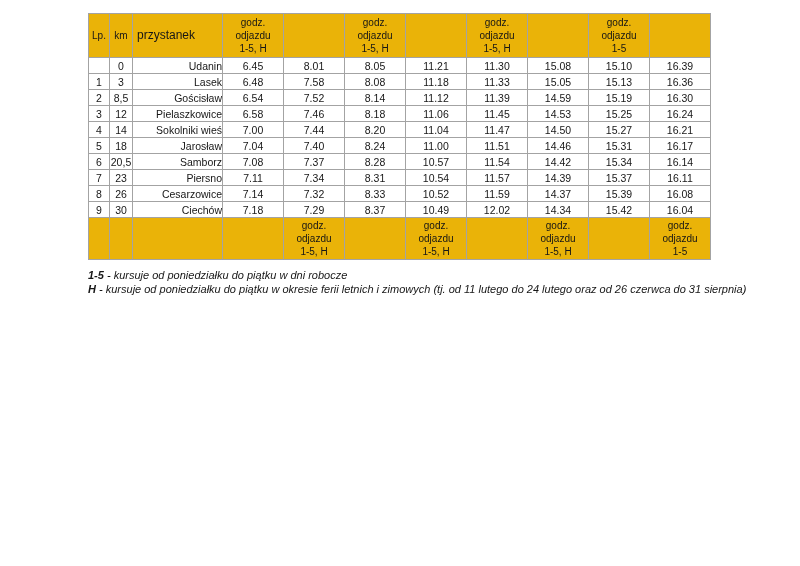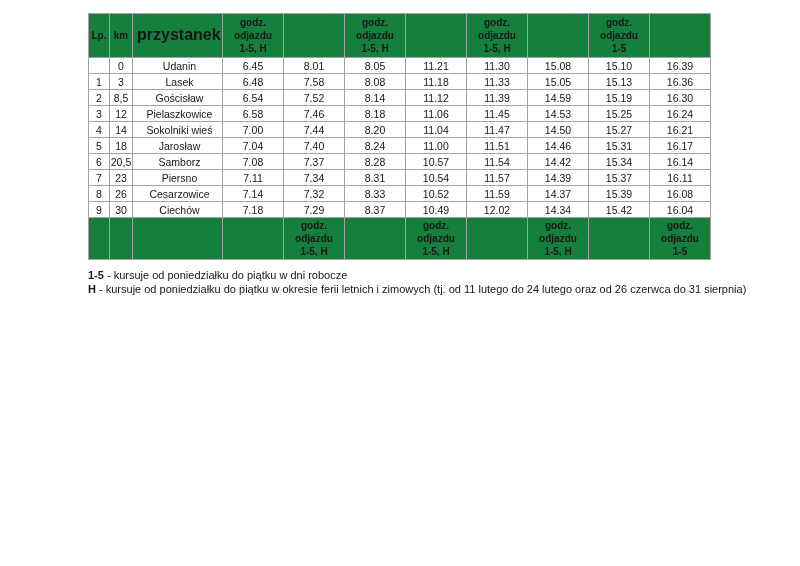--- a/index.html
+++ b/index.html
@@ -26,41 +26,41 @@
   col.c-km   { width: 23px; }
   col.c-stop { width: 90px; }
   col.c-time { width: 61px; }
   th, td {
     border: 1px solid #a3a3a3;
     font-size: 10.5px;
     overflow: hidden;
     vertical-align: middle;
   }
   .hdr {
-    background: #15803d;
-    font-weight: bold;
+    background: #eab308;
+    font-weight: normal;
     font-size: 10px;
     text-align: center;
     white-space: pre-line;
     line-height: 1.3;
   }
   thead .hdr { height: 44px; }
   tfoot .hdr { height: 42px; }
-  .hdr.left { text-align: left; padding-left: 4px; font-size: 16px; }
+  .hdr.left { text-align: left; padding-left: 4px; font-size: 12px; }
   tbody td { height: 16px; }
   td.num  { text-align: center; }
-  td.stop { text-align: center; padding-left: 4px; }
+  td.stop { text-align: right; padding-left: 4px; }
   td.time { text-align: center; }
   .b { font-weight: normal; }
   .footnotes {
     margin: 8px 0 0 88px;
     font-size: 11px;
     line-height: 14px;
   }
-  .footnotes p { margin: 0; }
+  .footnotes p { margin: 0; font-style: italic; }
   .footnotes b { font-weight: bold; }
 </style>
 </head>
 <body>
 
 <div class="page">
 
 
   <table class="timetable">
     <colgroup>

